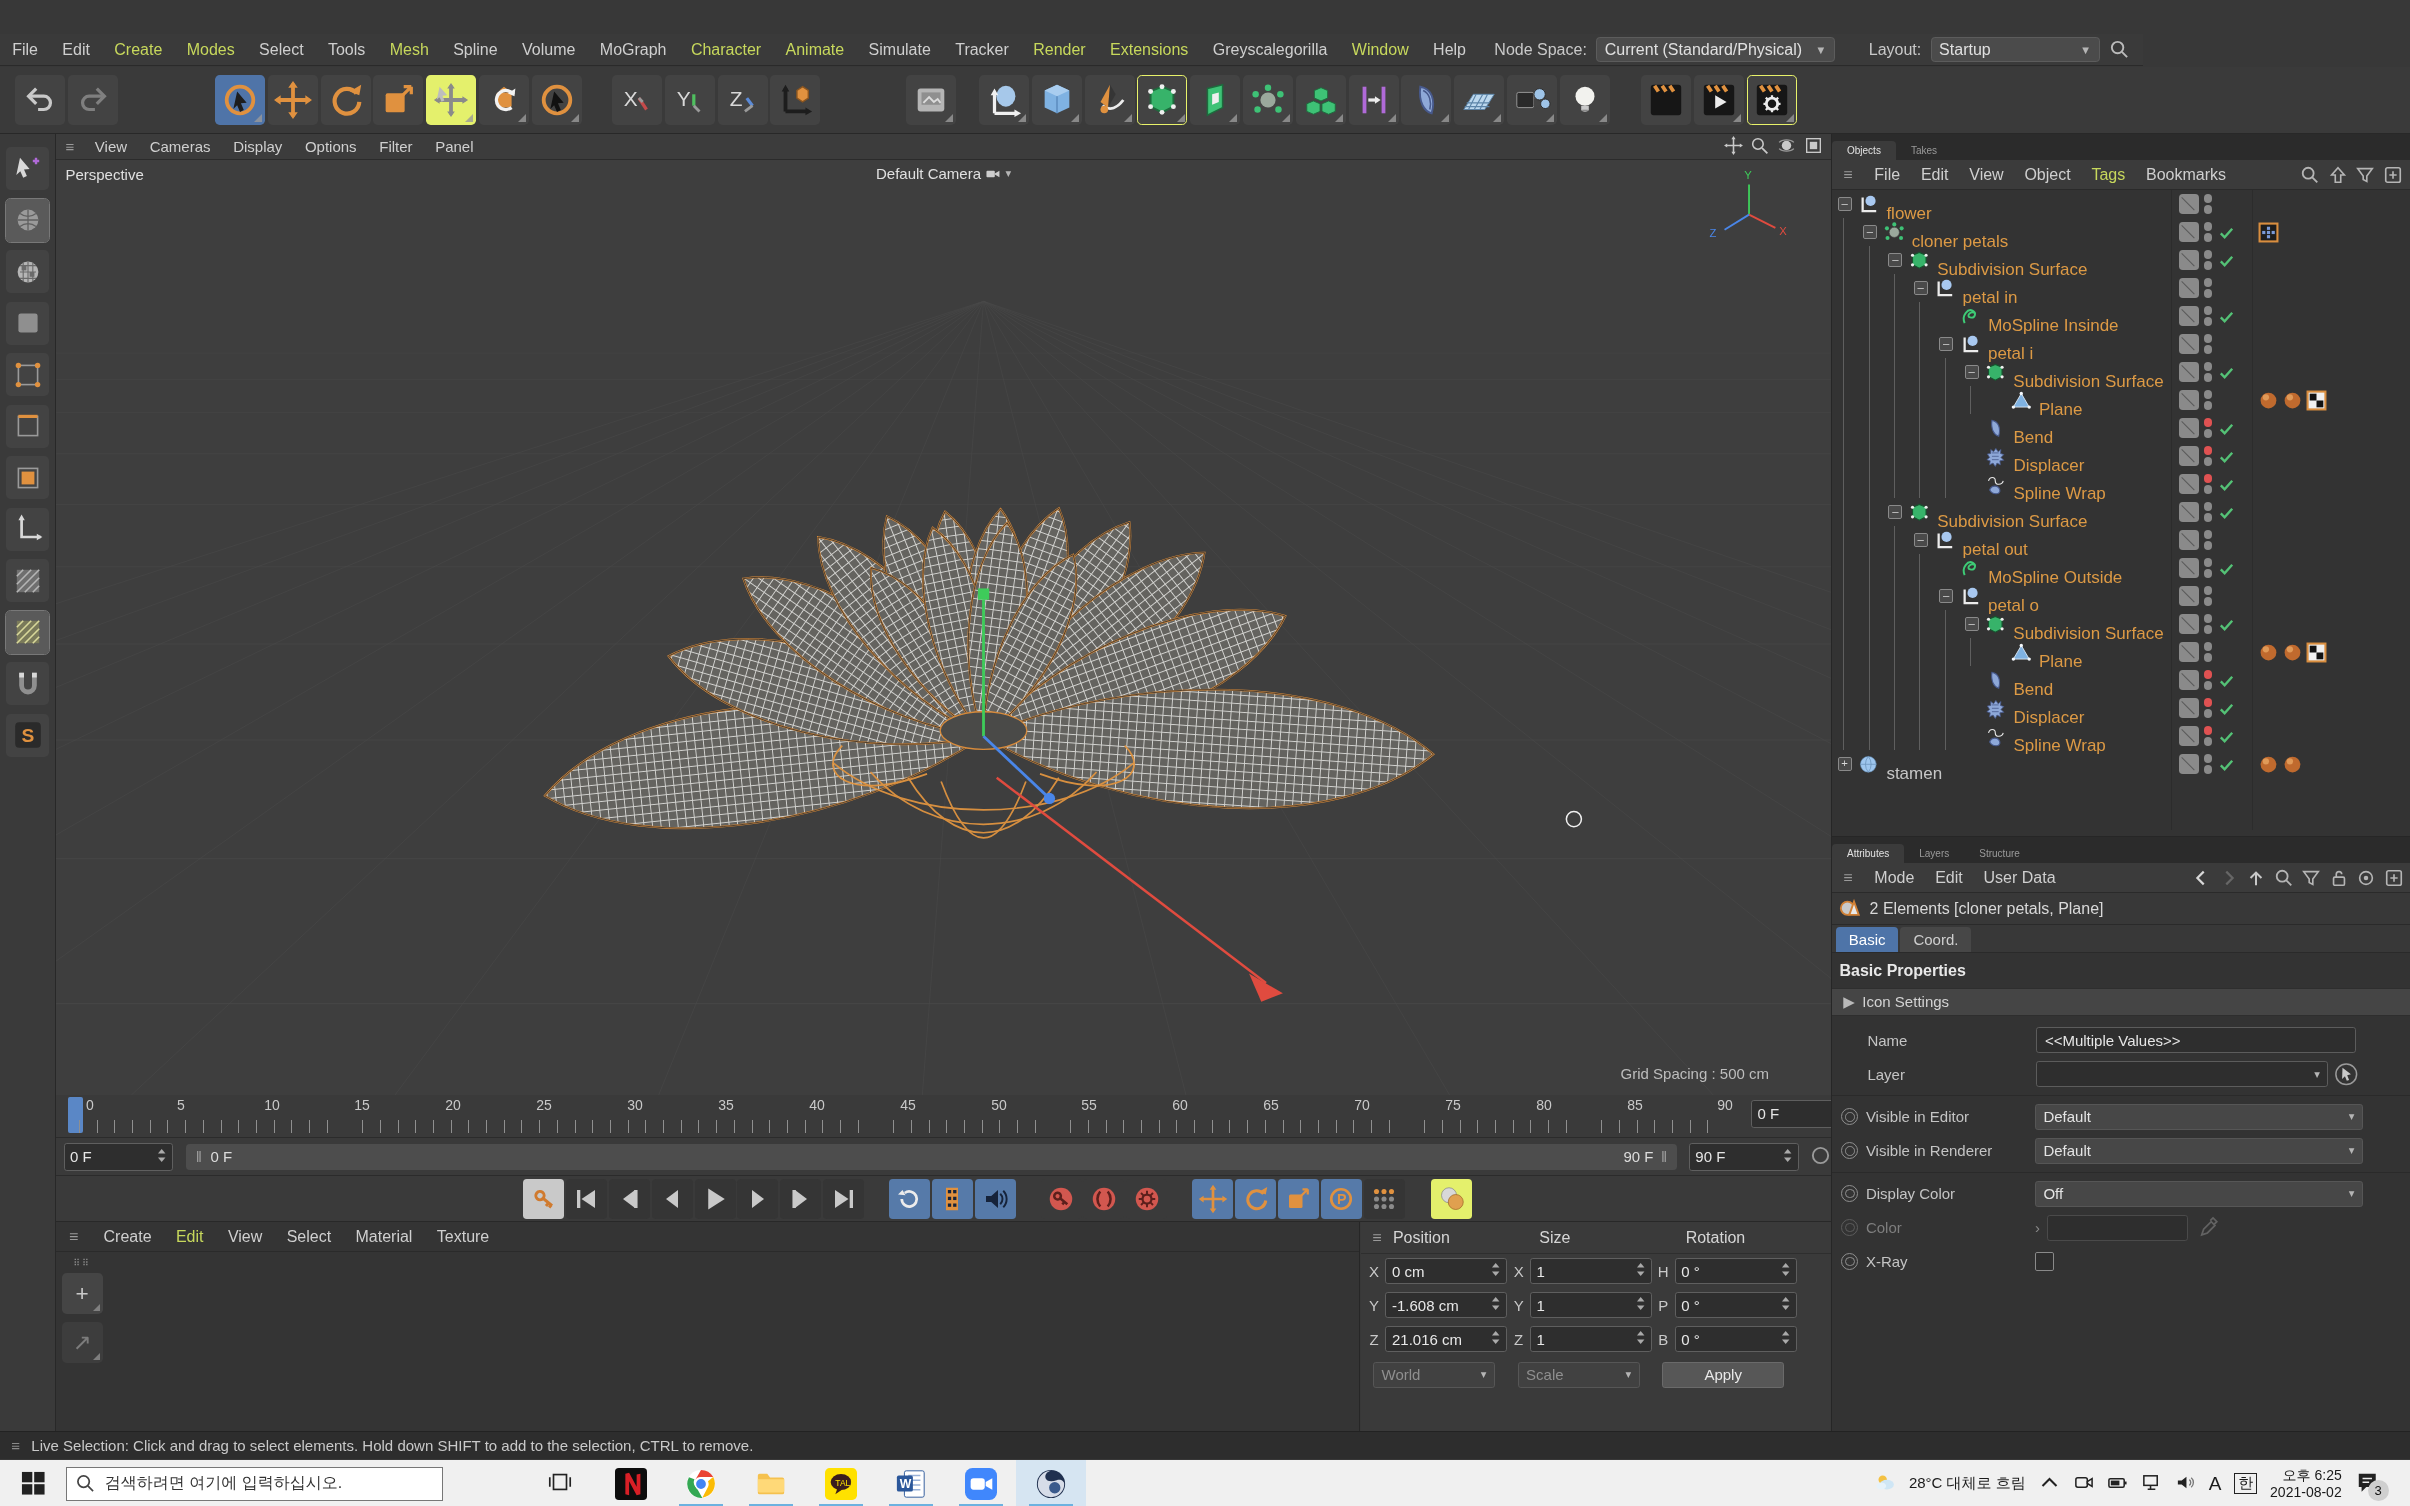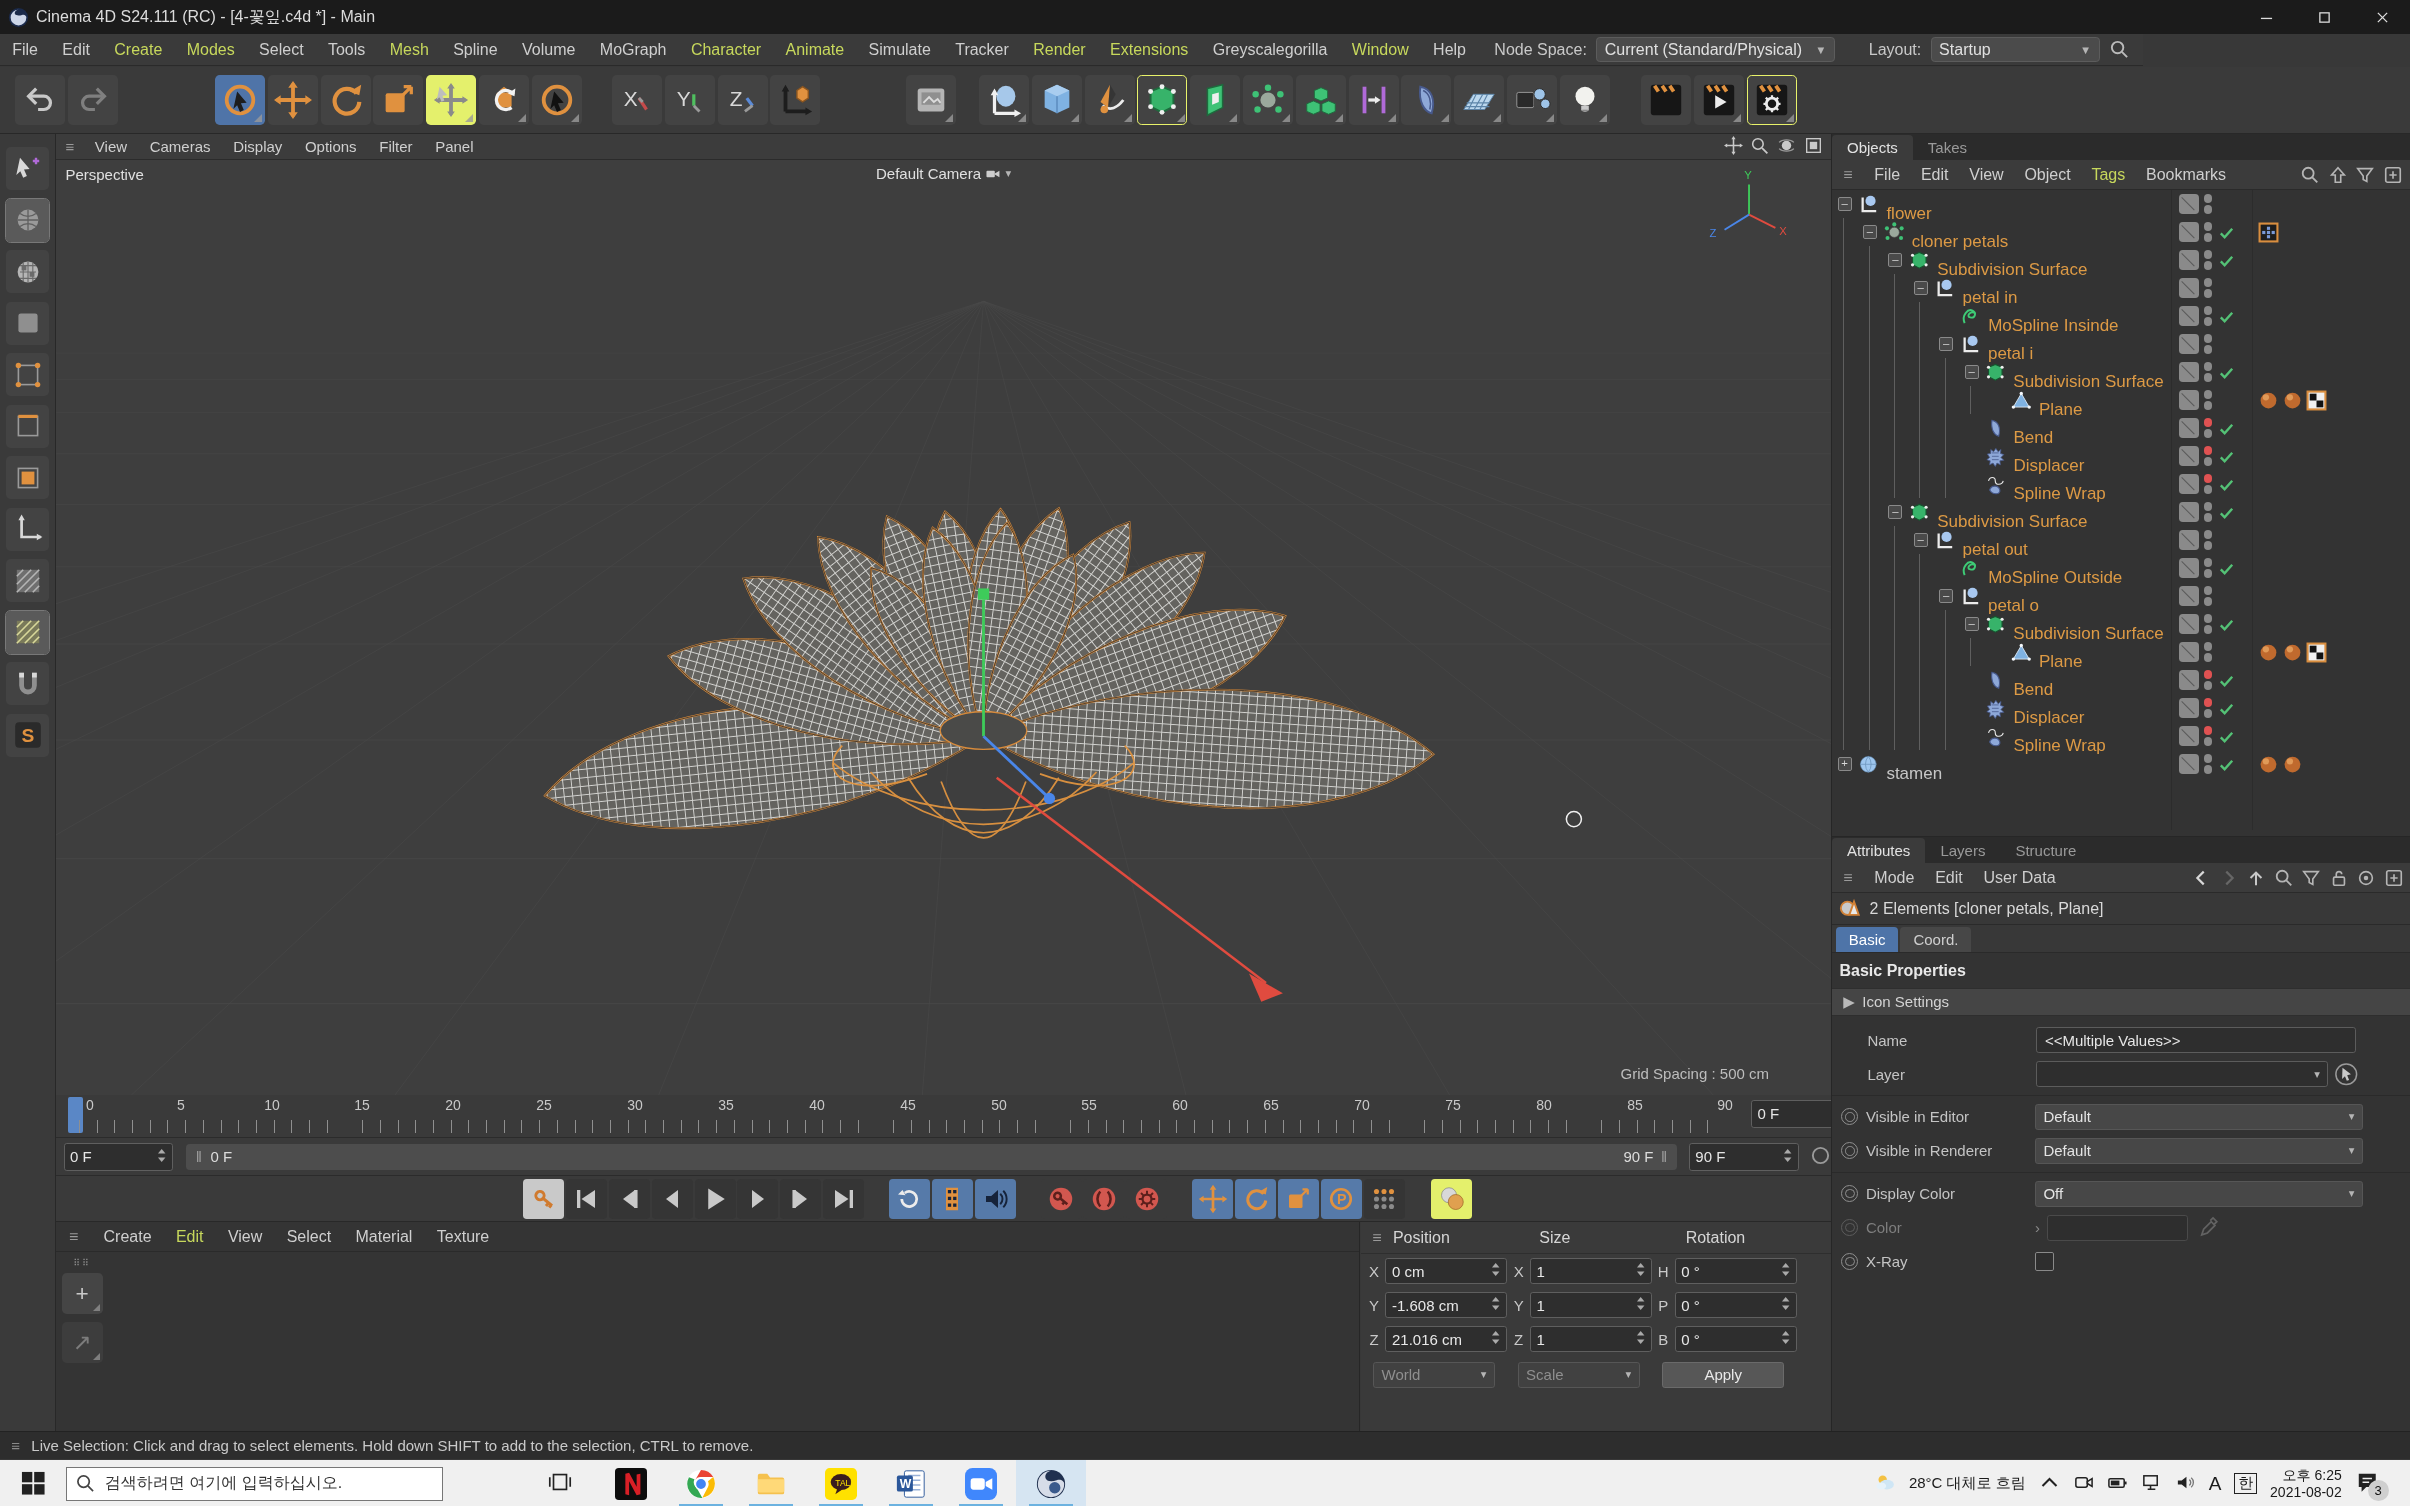--- a/index.html
+++ b/index.html
@@ -102,21 +102,21 @@
   .clabel { width:15px; text-align:center; color:#c9c9c9; font-size:15px; }
   .cfield { width:122px; height:26px; background:#2e2e2e; border:0.9px solid #5f5f5f; border-radius:2.8px; color:#e8e8e8; font-size:15px; display:flex; align-items:center; padding:0 5.6px; }
   .cfield .spin { margin-left:auto; }
   #coords .bottom { display:flex; align-items:center; margin-top:5.6px; padding-left:12px; gap:22.6px; }
   .cdd { width:122px; height:26px; background:#414141; border:0.9px solid #565656; border-radius:2.8px; color:#8f8f8f; font-size:15px; display:flex; align-items:center; padding:0 7.5px; }
   .cdd .chev { margin-left:auto; }
   #apply-btn { width:122px; height:26px; background:#575757; border:0.9px solid #6a6a6a; border-radius:2.8px; color:#e9e9e9; font-size:15px; display:flex; align-items:center; justify-content:center; }
 
   
   #rightpanel { position:absolute; left:1831px; top:134px; width:579px; height:1298px; background:#333333; border-left:0.9px solid #262626; }
-  .tabbar { height:26px; background:#2b2b2b; display:flex; align-items:flex-end; font-size:15px; }
+  .tabbar { height:26px; background:#2b2b2b; display:flex; align-items:flex-end; font-size:10px; }
   .tab { padding:3.8px 15px; color:#9a9a9a; }
   .tab.active { background:#3b3b3b; color:#e2e2e2; border-radius:3.8px 3.8px 0 0; }
   .panelmenu { height:30px; display:flex; align-items:center; font-size:16px; color:#cfcfcf; background:#3b3b3b; border-bottom:0.9px solid #2a2a2a; }
   .panelmenu .burger { padding:0 11.3px; color:#9a9a9a; }
   .panelmenu .mitem { padding:0 10.4px; }
   .panelmenu .mitem.hl { color:#c7d85c; }
   .panelmenu .right { margin-left:auto; display:flex; gap:7.5px; align-items:center; padding-right:7.5px; }
   .panelmenu .right svg { width:20px; height:20px; }
 
   
@@ -182,44 +182,20 @@
   #clock { text-align:right; font-size:14px; line-height:17px; }
   #noti { position:relative; }
   #noti .badge { position:absolute; right:-9.4px; bottom:-3.8px; width:21px; height:21px; background:#cfcfcf; border-radius:50%; color:#111; font-size:13px; display:flex; align-items:center; justify-content:center; }
   #showdesk { width:7.5px; height:100%; border-left:0.9px solid #bbb; }
 </style>
 </head>
 <body>
 
 <div id="app">
 
-  <div id="titlebar">
-    <svg class="appicon" viewBox="0 0 24 24">
-        <circle cx="12" cy="12" r="11" fill="#1b2a4a"></circle>
-        <path d="M12 3a9 9 0 1 0 9 9c0-2-2-4-5-3s-7 1-8-1 1-5 4-5z" fill="#cdd6e8"></path>
-      </svg>
-    <span class="title">Cinema 4D S24.111 (RC) - [4-꽃잎.c4d *] - Main</span>
-    <div class="wincontrols">
-      <div class="winbtn">
-          <svg width="13" height="13" viewBox="0 0 14 14">
-            <path d="M1 8h12" stroke="#ddd" stroke-width="1.4"></path>
-          </svg>
-        </div>
-      <div class="winbtn">
-          <svg width="13" height="13" viewBox="0 0 14 14">
-            <rect x="2" y="2" width="10" height="10" fill="none" stroke="#ddd" stroke-width="1.4"></rect>
-          </svg>
-        </div>
-      <div class="winbtn">
-          <svg width="13" height="13" viewBox="0 0 14 14">
-            <path d="M2 2l10 10M12 2 2 12" stroke="#ddd" stroke-width="1.4"></path>
-          </svg>
-        </div>
-    </div>
-  </div>
 
   <div id="menubar">
     <span id="mb-items"><span class="mitem">File</span><span class="mitem">Edit</span><span class="mitem hl">Create</span><span class="mitem hl">Modes</span><span class="mitem">Select</span><span class="mitem">Tools</span><span class="mitem hl">Mesh</span><span class="mitem">Spline</span><span class="mitem">Volume</span><span class="mitem">MoGraph</span><span class="mitem hl">Character</span><span class="mitem hl">Animate</span><span class="mitem">Simulate</span><span class="mitem">Tracker</span><span class="mitem hl">Render</span><span class="mitem hl">Extensions</span><span class="mitem">Greyscalegorilla</span><span class="mitem hl">Window</span><span class="mitem">Help</span></span>
     <div class="right">
       <span>Node Space:</span>
       <div class="ddbox">
           <span>Current (Standard/Physical)</span>
           <span class="chev">▼</span>
         </div>
       <span style="margin-left:24.5px;">Layout:</span>

